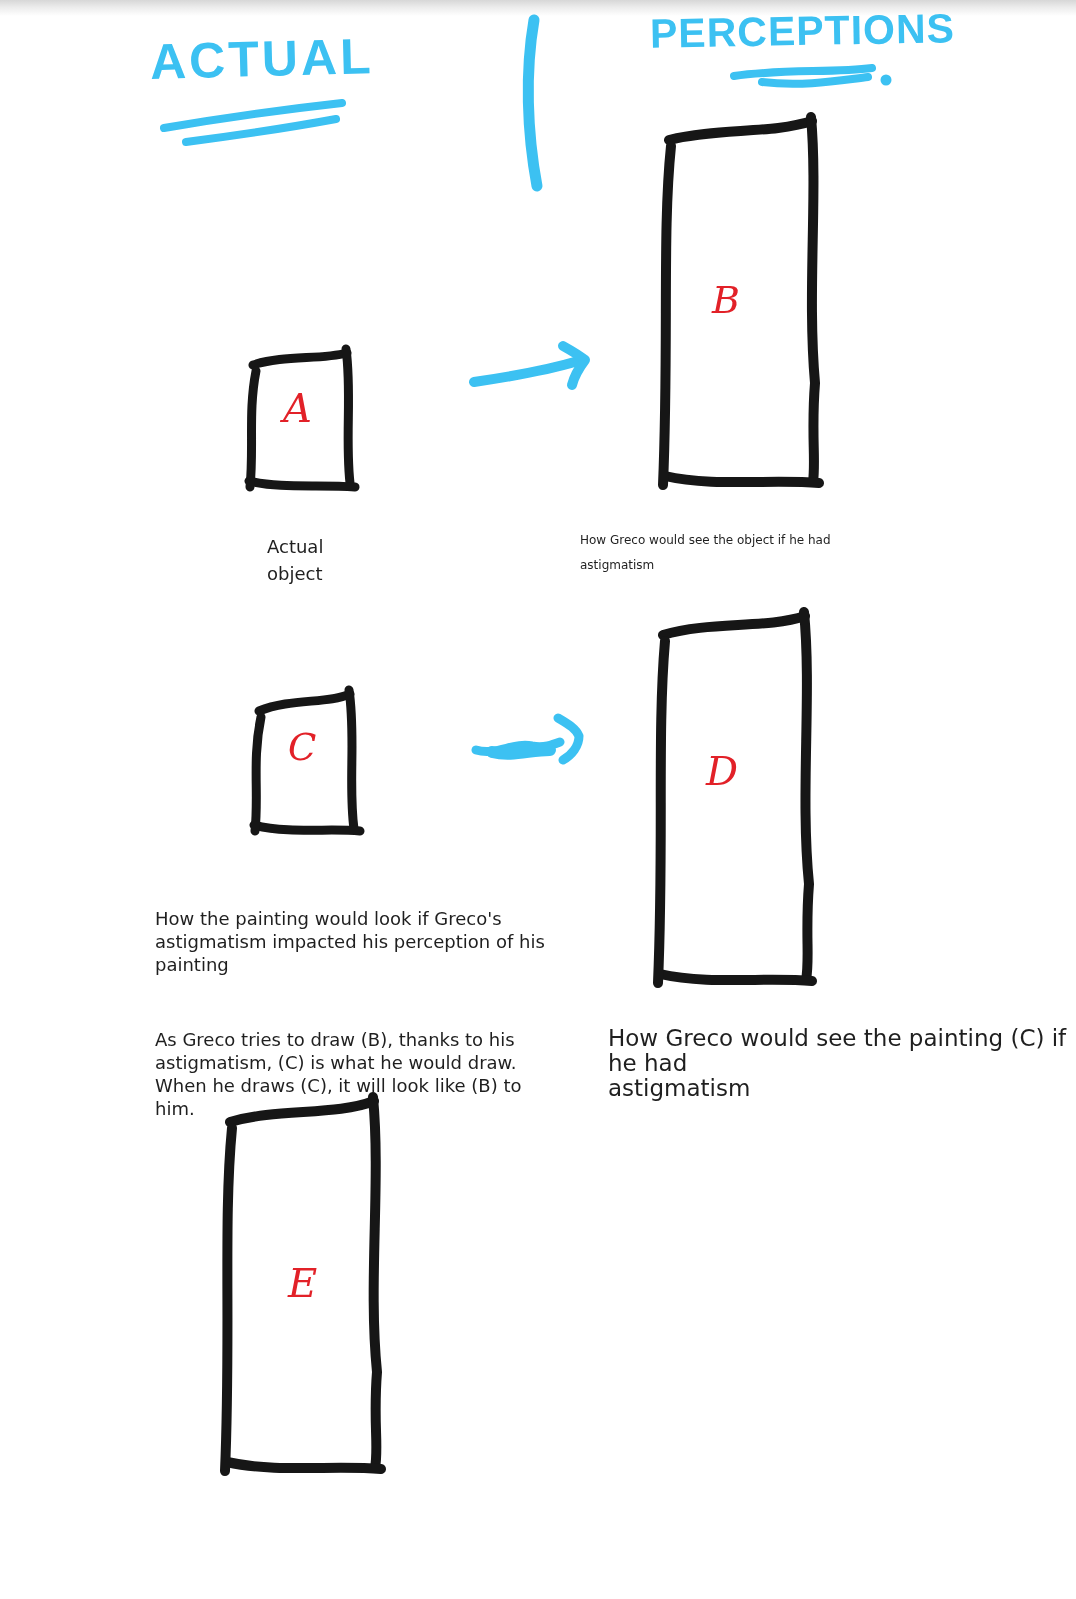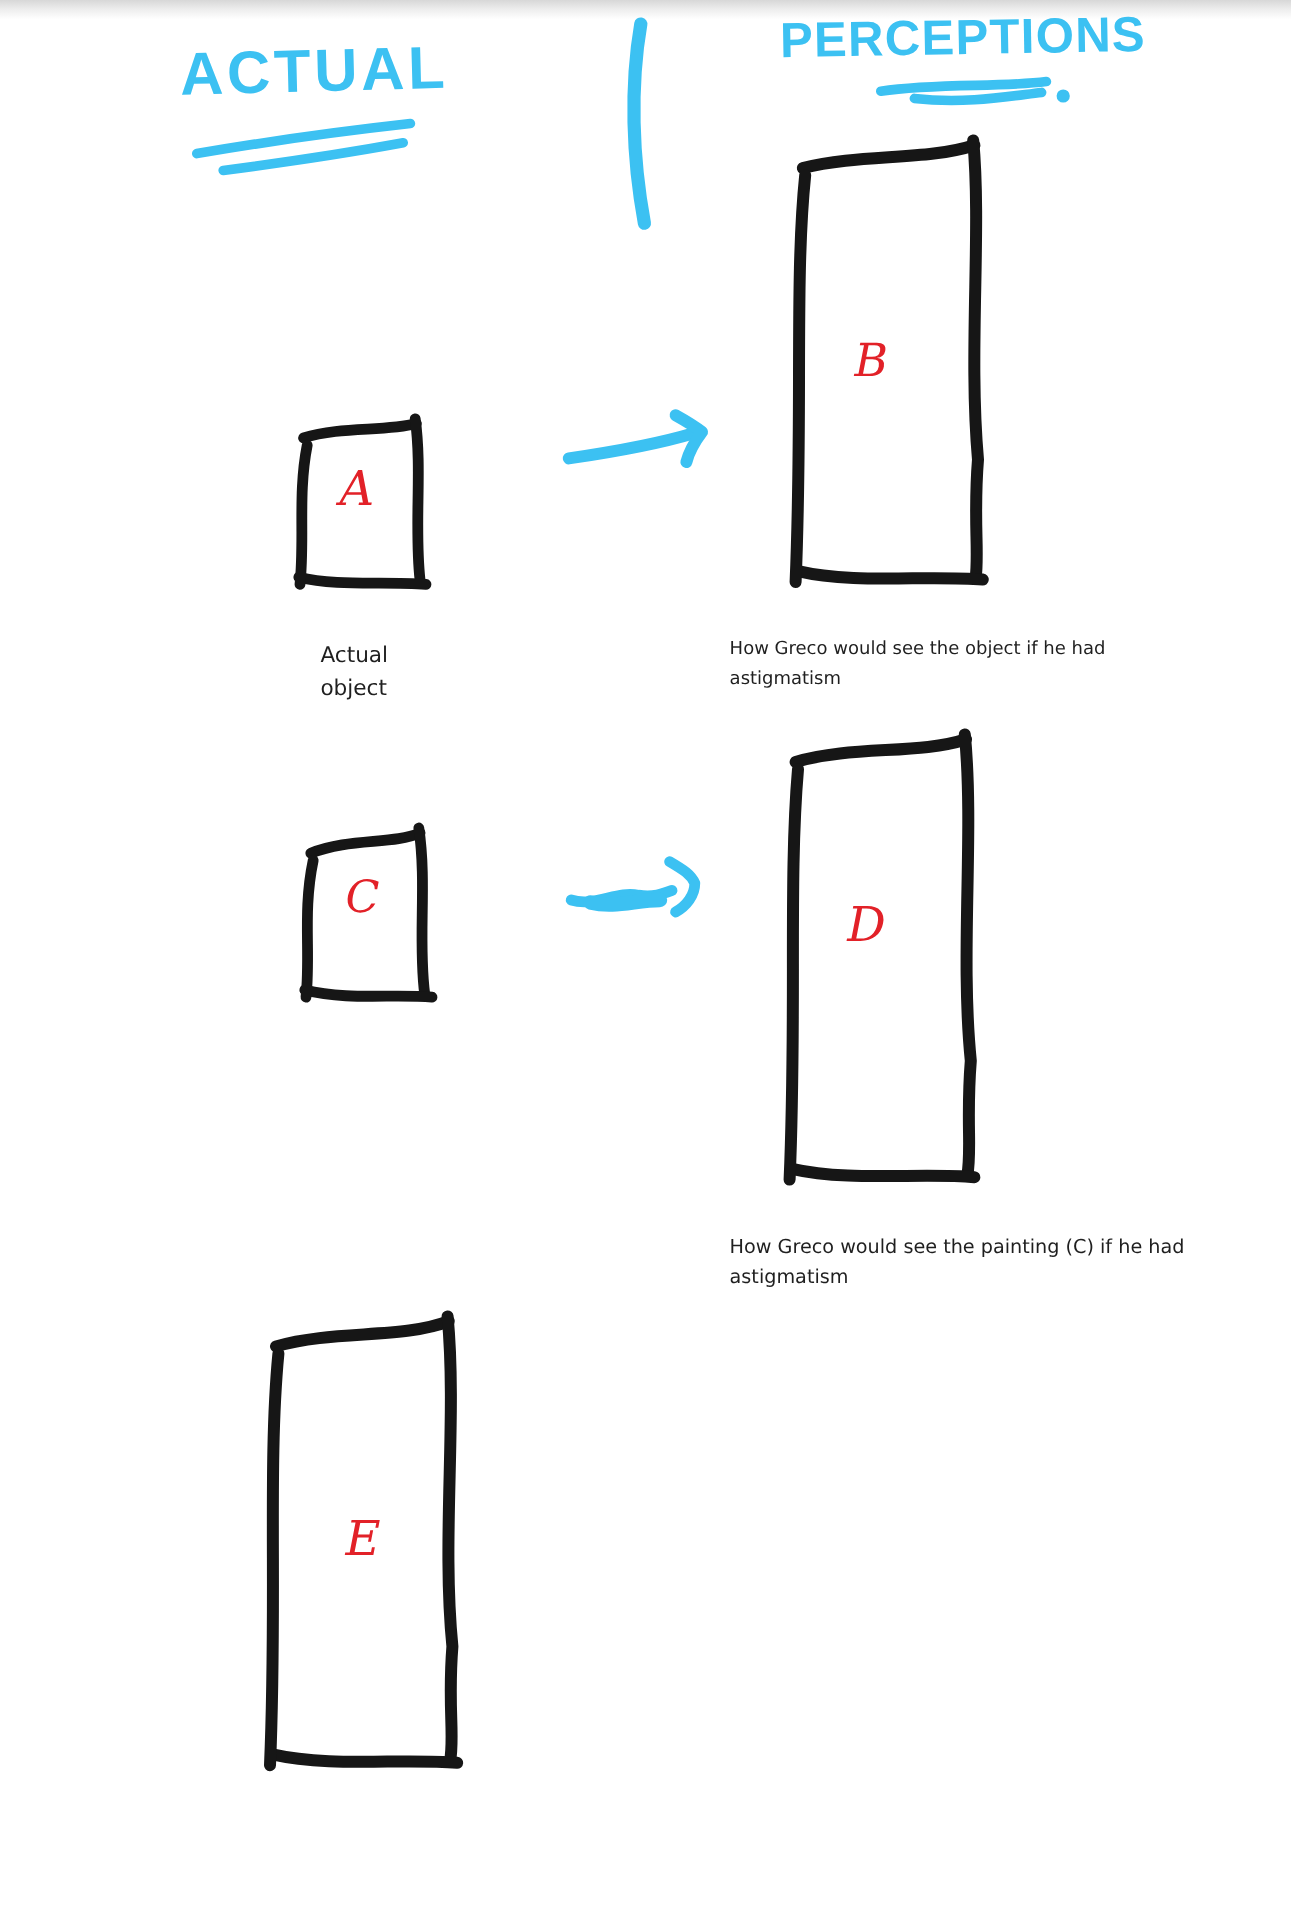--- a/index.html
+++ b/index.html
@@ -35,23 +35,23 @@
     color:var(--marker-red,#e22128);
     white-space:nowrap;
   }
   .caption{
     position:absolute;
     color:var(--note-text,#1f1f1f);
     font-size:18px;
     line-height:26px;
     white-space:pre-line;
   }
-  .cap-b{left:608px;top:528px;line-height:25px;font-size:15px;}
+  .cap-b{left:580px;top:528px;line-height:25px;font-size:12px;}
   .cap-a{left:267px;top:533px;line-height:27px;}
-  .cap-d{left:608px;top:1026px;line-height:25px;font-size:16px;}
+  .cap-d{left:608px;top:1026px;line-height:25px;font-size:23px;}
   .cap-e{left:222px;top:1528px;line-height:28px;}
   .notes{
     position:absolute;left:155px;top:884px;width:440px;
     color:var(--note-text,#1f1f1f);
     font-size:18px;line-height:23px;
     white-space:pre-line;
   }
   .notes .para2{margin-top:29px;}
 </style>
 </head>
@@ -122,20 +122,29 @@
   <svg class="sk ink" style="left:648px;top:602px;" width="172" height="390" viewBox="0 0 172 390">
     <path stroke-width="10" d="M15,33 C62,19 118,27 157,14"></path>
     <path stroke-width="10" d="M156,10 C164,92 152,192 161,282 C157,332 162,357 158,378"></path>
     <path stroke-width="10" d="M12,372 C60,383 118,375 164,379"></path>
     <path stroke-width="10" d="M17,39 C9,132 16,242 10,381"></path>
   </svg>
   <div class="fig-label" style="left:706px;top:748px;font-size:40px;">D</div>
   <div class="caption cap-d">How Greco would see the painting (C) if he had
 astigmatism</div>
 
+  <div class="notes">
+    <div class="para1">How the painting would look if Greco's
+astigmatism impacted his perception of his
+painting</div>
+    <div class="para2">As Greco tries to draw (B), thanks to his
+astigmatism, (C) is what he would draw.
+When he draws (C), it will look like (B) to
+him.</div>
+  </div>
 
   <svg class="sk ink" style="left:214px;top:1088px;" width="176" height="392" viewBox="0 0 176 392">
     <path stroke-width="10" d="M16,34 C64,20 122,28 160,13"></path>
     <path stroke-width="10" d="M159,9 C167,94 154,194 163,284 C159,334 165,359 161,380"></path>
     <path stroke-width="10" d="M13,374 C62,385 120,377 167,381"></path>
     <path stroke-width="10" d="M18,40 C9,134 17,244 11,383"></path>
   </svg>
   <div class="fig-label" style="left:288px;top:1260px;font-size:40px;">E</div>
 
 </div>

